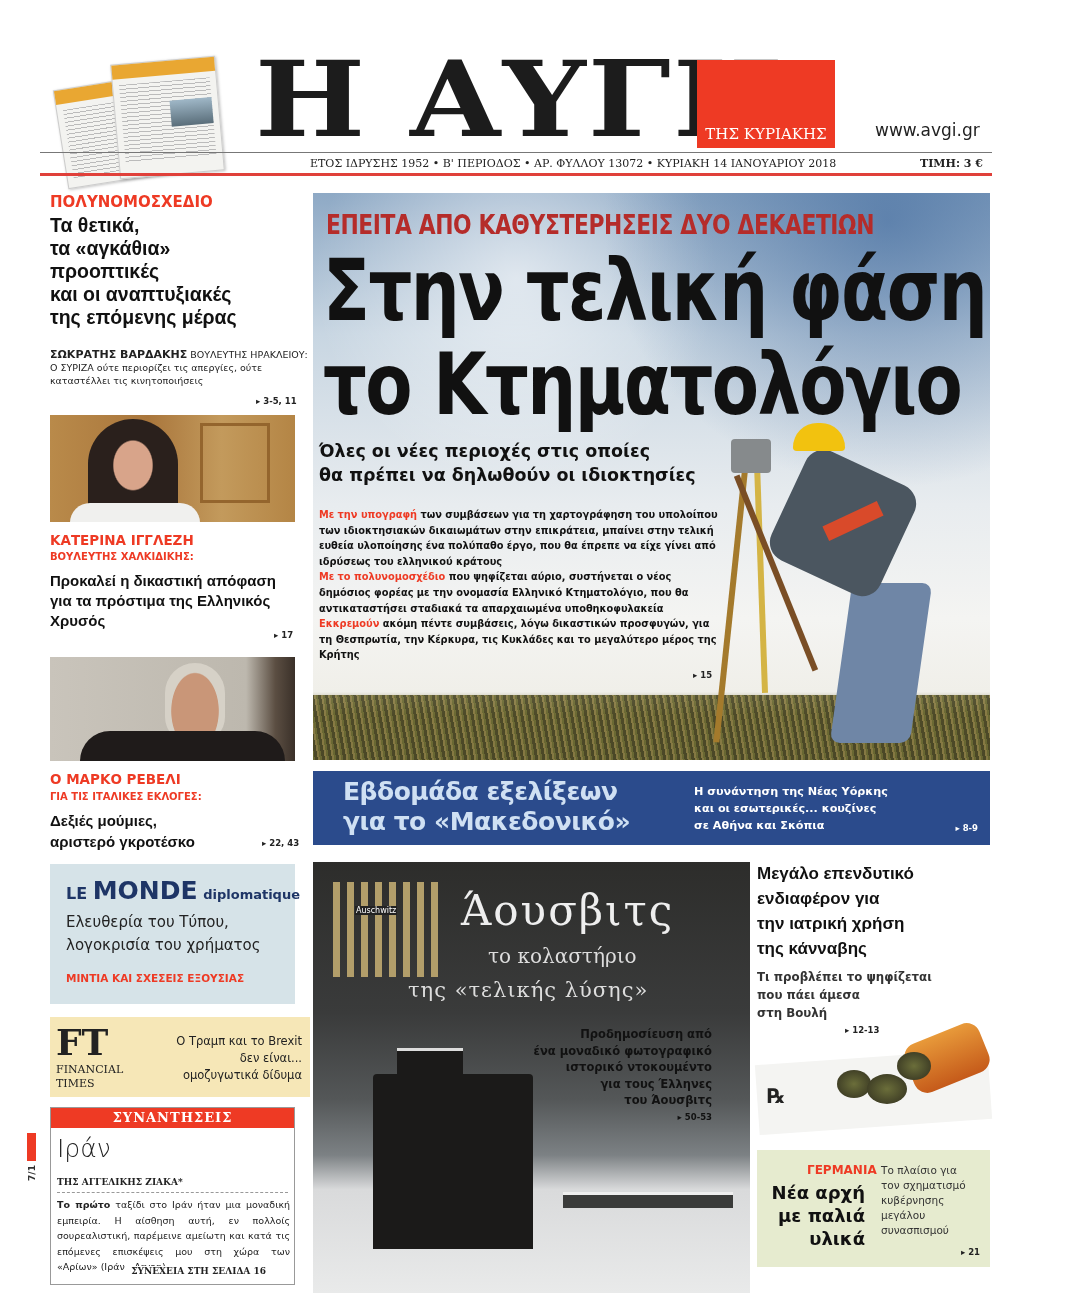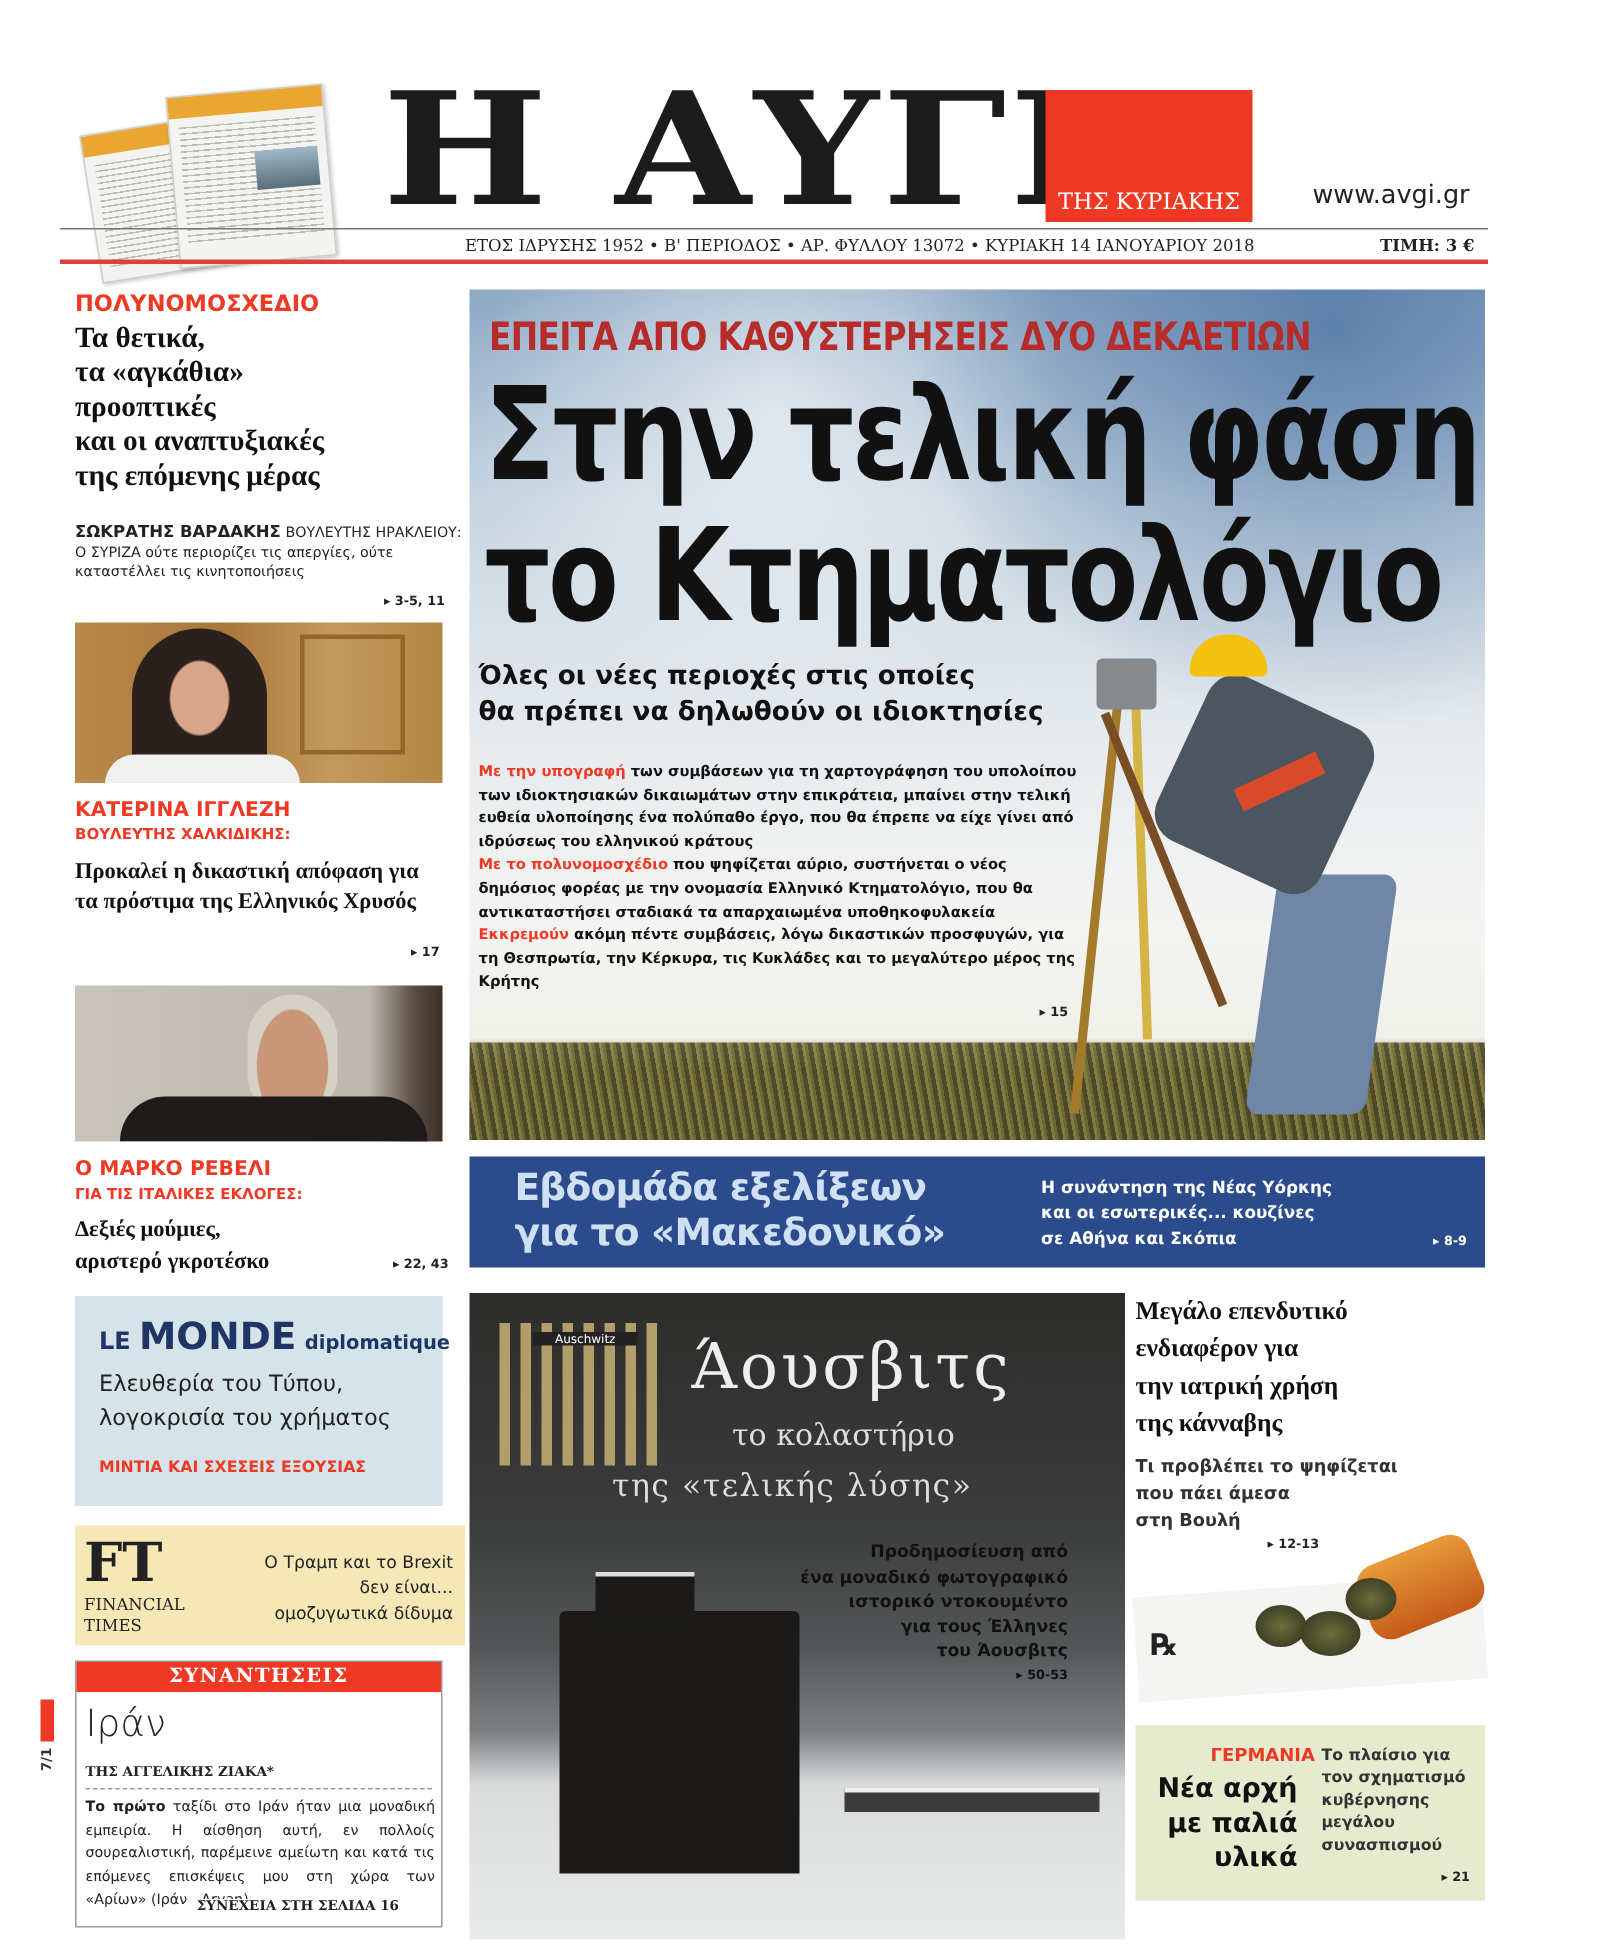--- a/index.html
+++ b/index.html
@@ -21,21 +21,21 @@
   .sunday-box { left: 697px; top: 60px; width: 138px; height: 88px; background: #ee3a24; }
   .sunday-box span { position: absolute; bottom: 5px; left: 0; right: 0; text-align: center; color: #fff; font-family: "DejaVu Serif", serif; font-size: 15px; }
   .site { left: 875px; top: 120px; font-family: "DejaVu Sans", sans-serif; font-size: 17px; color: #222; }
   .mast-line { left: 40px; top: 152px; width: 952px; height: 1px; background: #777; }
   .edition { left: 310px; top: 157px; font-family: "DejaVu Serif", serif; font-size: 11px; color: #222; }
   .price { left: 920px; top: 157px; font-family: "DejaVu Serif", serif; font-size: 11px; font-weight: bold; color: #222; }
   .red-rule { left: 40px; top: 173px; width: 952px; height: 3px; background: #e0403a; }
 
   
   .kicker { color: #ee3a24; font-weight: bold; font-family: "DejaVu Sans", sans-serif; }
-  .hl { font-weight: bold; color: #111; font-family: Liberation Serif, serif; }
+  .hl { font-weight: bold; color: #111; font-family: Liberation Sans, sans-serif; }
   .k1 { left: 50px; top: 193px; font-size: 15px; }
   .h1 { left: 50px; top: 214px; font-size: 19.5px; line-height: 23px; width: 260px; }
   .sub1 { left: 50px; top: 348px; font-size: 9.5px; line-height: 13px; width: 260px; color: #222; }
   .sub1 b { font-size: 11px; }
   .ref { font-size: 8.5px; font-weight: bold; color: #222; }
   .ref1 { left: 256px; top: 396px; }
 
   .photo { background: #999; overflow: hidden; }
   .ph-woman { left: 50px; top: 415px; width: 245px; height: 107px; background: linear-gradient(90deg, #b98a4a 0%, #a9763c 40%, #c39a5c 70%, #b48545 100%); }
   .ph-woman .face { position: absolute; left: 38px; top: 4px; width: 90px; height: 103px; border-radius: 45px 45px 10px 10px; background: radial-gradient(ellipse at 50% 45%, #d8a48a 0 30%, #2a201c 32% 100%); }
@@ -103,21 +103,21 @@
   
   .mac { left: 313px; top: 771px; width: 677px; height: 74px; background: #2b4b8c; }
   .mac .t1 { position: absolute; left: 30px; top: 6px; font-size: 25px; line-height: 30px; font-weight: bold; color: #cfe0f3; letter-spacing: -0.5px; }
   .mac .t2 { position: absolute; left: 381px; top: 12px; font-size: 11.2px; line-height: 17px; font-weight: bold; color: #fff; }
   .mac .ref { position: absolute; right: 12px; top: 52px; color: #fff; }
 
   
   .ausch { left: 313px; top: 862px; width: 437px; height: 431px; background: linear-gradient(180deg, #2d2d2b 0%, #3a3b3b 35%, #545758 55%, #7c8184 68%, #d9dadb 76%, #e9eaea 100%); overflow: hidden; }
   .ausch .bars { position: absolute; left: 20px; top: 20px; width: 105px; height: 95px; }
   .ausch .bars i { position: absolute; top: 0; width: 7px; height: 95px; background: #b29e6a; }
-  .ausch .bars .lbl { position: absolute; left: 22px; top: 6px; font-size: 8px; color: #fff; background: #222; padding: 0 15px; }
+  .ausch .bars .lbl { position: absolute; left: 22px; top: 24px; font-size: 8px; color: #fff; background: #222; padding: 0 1px; }
   .ausch .title { position: absolute; left: 148px; top: 24px; font-family: "DejaVu Serif", serif; font-size: 42px; color: #eee; letter-spacing: 2px; }
   .ausch .sub1 { position: absolute; left: 175px; top: 88px; font-family: "DejaVu Serif", serif; font-size: 20px; color: #ddd; }
   .ausch .sub2 { position: absolute; left: 95px; top: 116px; font-family: "DejaVu Serif", serif; font-size: 21px; color: #ddd; letter-spacing: 1px; }
   .ausch .body { position: absolute; right: 38px; top: 164px; text-align: right; font-size: 11.5px; line-height: 16.5px; font-weight: bold; color: #111; }
   .ausch .ref { position: absolute; right: 38px; top: 250px; color: #111; }
   .ausch .wagon { position: absolute; left: 60px; top: 212px; width: 160px; height: 175px; background: #1b1a19; border-radius: 4px 4px 0 0; }
   .ausch .wagon::before { content: ""; position: absolute; left: 24px; top: -26px; width: 66px; height: 30px; background: #1b1a19; border-top: 3px solid #ddd; }
   .ausch .gate { position: absolute; left: 250px; top: 330px; width: 170px; height: 16px; background: #3a3b3a; border-top: 3px solid #eee; }
 
   
@@ -127,21 +127,21 @@
   .cann-img { left: 757px; top: 1022px; width: 233px; height: 115px; }
   .cann-img .paper { left: 0; top: 35px; width: 233px; height: 70px; background: #f4f4f2; transform: rotate(-4deg); border: none; box-shadow: none; }
   .cann-img .rx { position: absolute; left: 10px; top: 62px; font-size: 20px; font-weight: bold; color: #222; }
   .cann-img .bottle { position: absolute; left: 150px; top: 10px; width: 80px; height: 52px; background: linear-gradient(#e89a3a, #c55a1a); border-radius: 14px; transform: rotate(-22deg); }
   .cann-img .bud { position: absolute; width: 34px; height: 28px; border-radius: 50%; background: radial-gradient(#6b6e3a, #2f2d1e); }
 
   
   .germ { left: 757px; top: 1150px; width: 233px; height: 117px; background: #e6ebcf; }
   .germ .k { position: absolute; left: 50px; top: 13px; font-size: 12px; font-weight: bold; color: #ee3a24; }
   .germ .h { position: absolute; left: 0; width: 108px; top: 31px; text-align: right; font-size: 18px; line-height: 23px; font-weight: bold; color: #111; }
-  .germ .s { position: absolute; left: 124px; top: 13px; font-size: 10.5px; line-height: 15px; font-weight: bold; color: #333; }
+  .germ .s { position: absolute; left: 124px; top: 13px; font-size: 10.5px; line-height: 15px; font-weight: normal; color: #333; }
   .germ .ref { position: absolute; right: 10px; top: 97px; }
 </style>
 </head>
 <body>
 
 <div class="abs papers-thumb">
   <div class="paper p1">
       <div class="band"></div>
       <div class="lines"></div>
       <div class="blue"></div>

